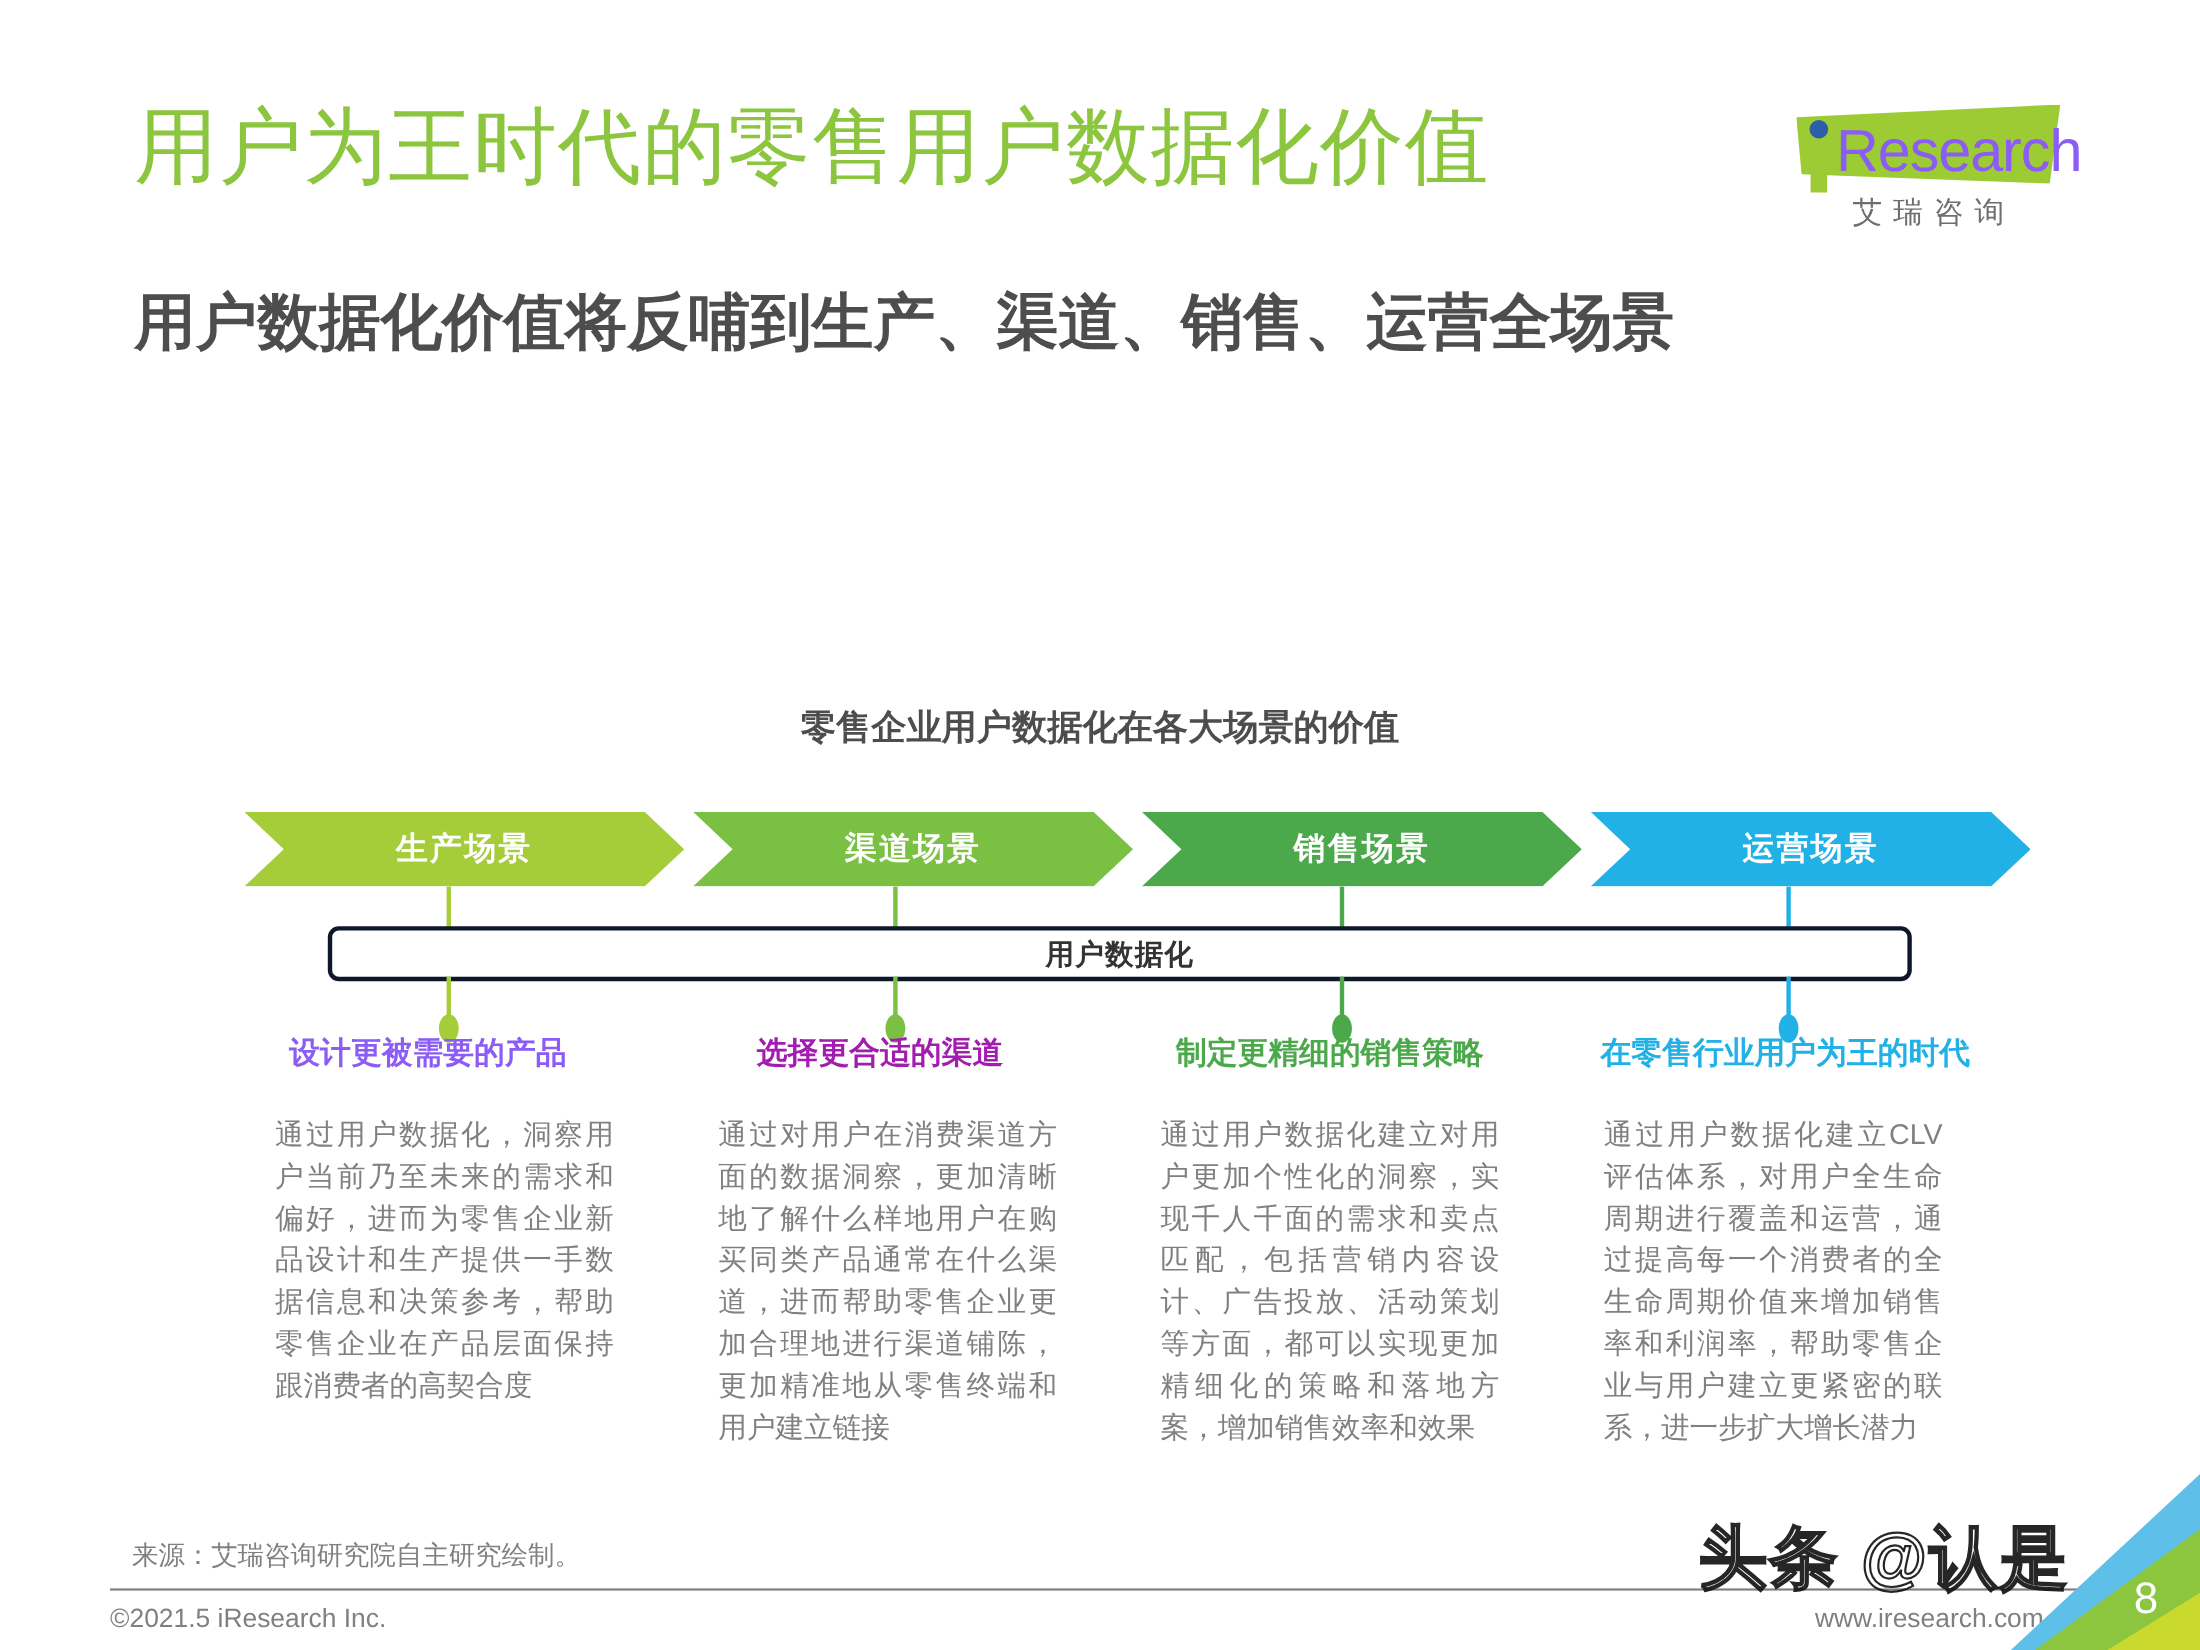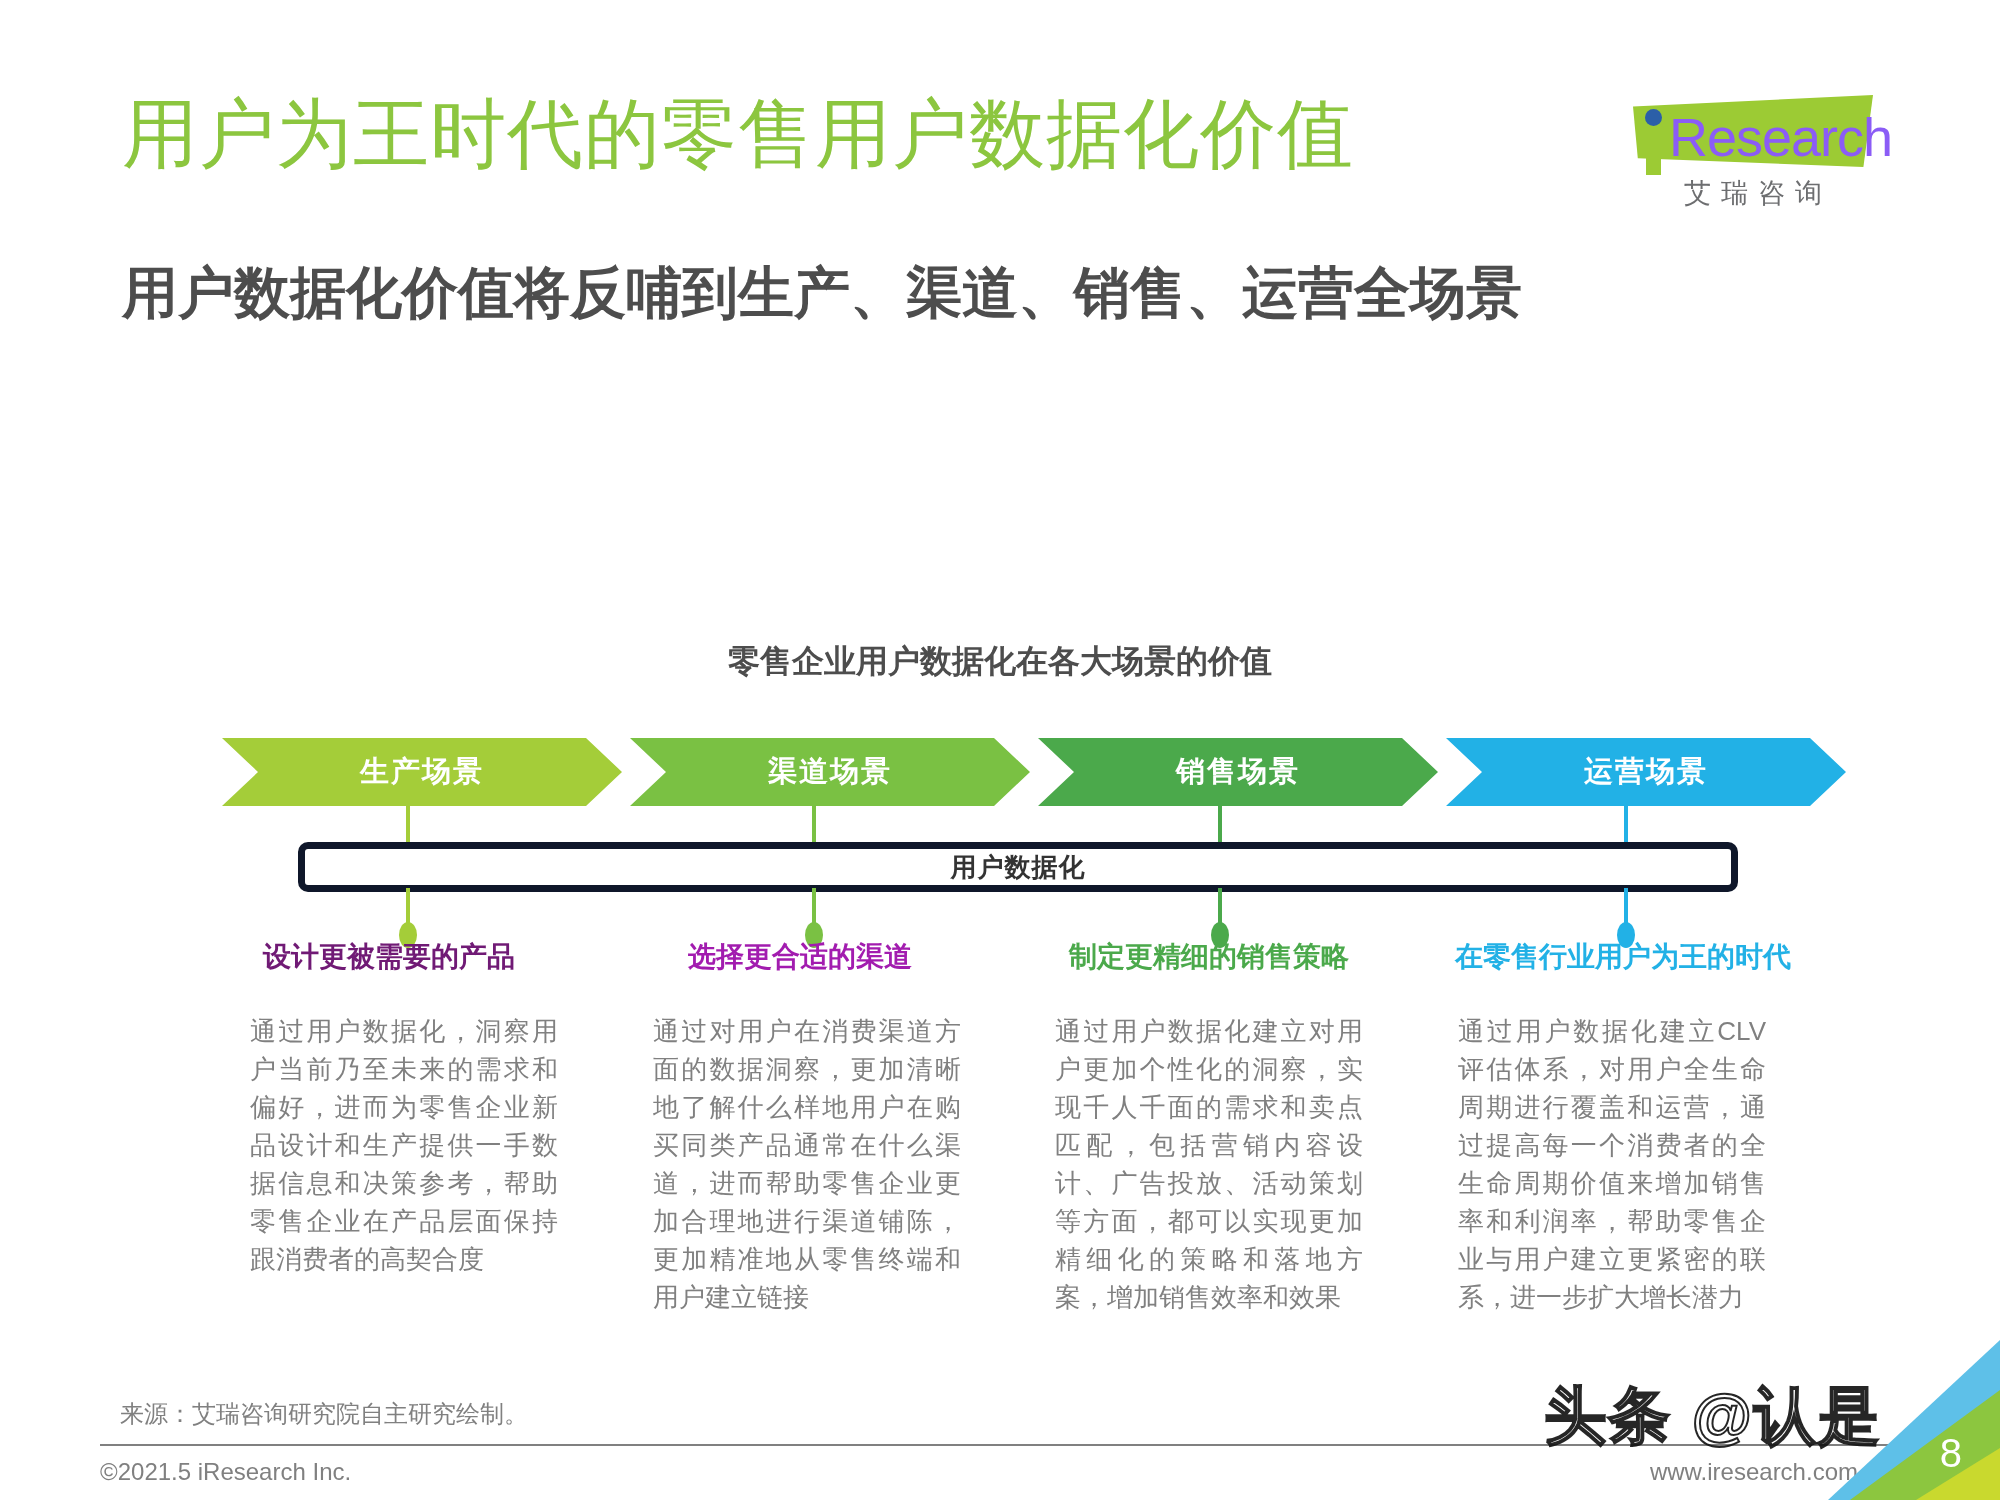--- a/index.html
+++ b/index.html
@@ -85,29 +85,29 @@
   .v4{ left:1624px; background:#22b1e6; }
 
   .dot{ position:absolute; top:922px; width:18px; height:26px; border-radius:50%; }
   .d1{ left:399px; background:#a4cd39; }
   .d2{ left:805px; background:#7ac143; }
   .d3{ left:1211px; background:#4ba94b; }
   .d4{ left:1617px; background:#22b1e6; }
 
   .pinkbox{
     position:absolute; left:298px; top:842px; width:1440px; height:50px;
-    border:7px solid #0f172a; border-radius:10px; background:#ffffff;
+    border:4px solid #0f172a; border-radius:10px; background:#ffffff;
     display:flex; align-items:center; justify-content:center;
     font-size:26px; font-weight:700; color:#333333; letter-spacing:1px;
   }
 
   .col-head{
     position:absolute; top:938px; font-size:28px; font-weight:700; white-space:nowrap;
   }
-  .h1{ left:263px; color:#701a75;text-align:right; }
+  .h1{ left:263px; color:#8b5cf6;text-align:right; }
   .h2{ left:688px; color:#a21caf; }
   .h3{ left:1069px; color:#4ba94b; }
   .h4{ left:1455px; color:#22b1e6; }
 
   .col-text{
     position:absolute; top:1012px; width:308px;
     font-size:26px; line-height:38px; color:#808080;
     text-align:justify; text-justify:inter-ideograph;
   }
   .t1{ left:250px; }

